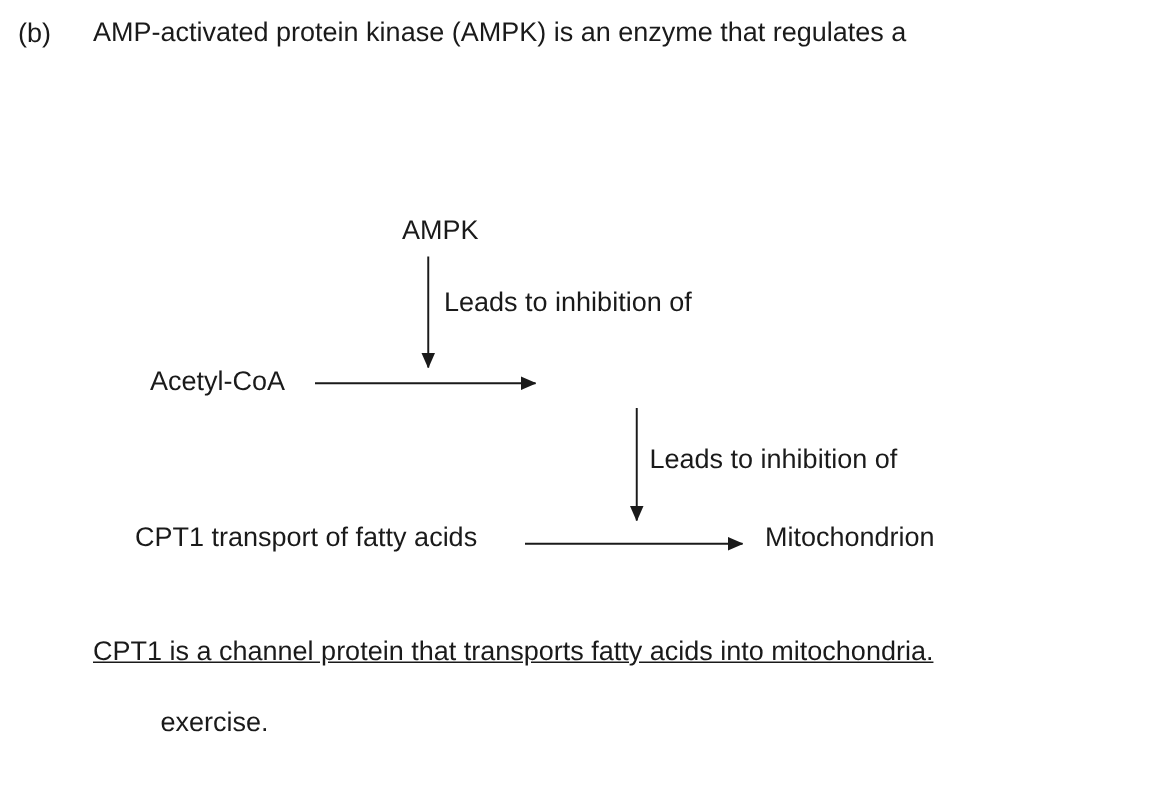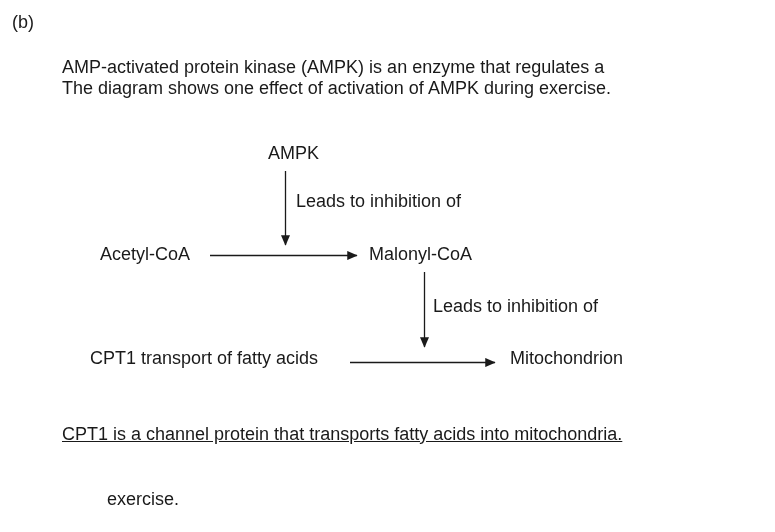--- a/index.html
+++ b/index.html
@@ -25,59 +25,57 @@
   .arrow-layer {
     position: absolute;
     left: 0;
     top: 0;
     width: 775px;
     height: 532px;
     pointer-events: none;
   }
   
   .part-label      { left: 12px;  top: 12px; }
-  .intro-line1     { left: 62px;  top: 11px; margin-top: 46px; }
+  .intro-line1     { left: 62px;  top: 11px; }
   .intro-line2     { left: 62px;  top: 32px; }
   .diagram-caption { left: 62px;  top: 78px; }
   .node-ampk       { left: 268px; top: 143px; }
   .label-inhib1    { left: 296px; top: 191px; }
   .node-acetyl     { left: 100px; top: 244px; }
   .node-malonyl    { left: 369px; top: 244px; }
   .label-inhib2    { left: 433px; top: 296px; }
   .node-cpt1       { left: 90px;  top: 348px; text-align: center; }
   .node-mito       { left: 510px; top: 348px; }
   .cpt1-note       { left: 62px;  top: 424px; text-decoration: underline; }
   .task-line1      { left: 60px;  top: 468px; }
-  .task-line2      { left: 107px; top: 489px; }
+  .task-line2      { left: 107px; top: 471px; }
 </style>
 </head>
 <body>
 
 <div class="page">
 
   <svg class="arrow-layer" viewBox="0 0 775 532" xmlns="http://www.w3.org/2000/svg">
     <defs>
       <marker id="arrowhead" markerWidth="8" markerHeight="7" refX="7.5" refY="3.5" orient="auto">
         <path d="M0,0 L8,3.5 L0,7 Z" fill="#1a1a1a"></path>
       </marker>
     </defs>
     <line x1="285.5" y1="171" x2="285.5" y2="245" stroke="#1a1a1a" stroke-width="1.3" marker-end="url(#arrowhead)"></line>
     <line x1="210" y1="255.5" x2="357" y2="255.5" stroke="#1a1a1a" stroke-width="1.3" marker-end="url(#arrowhead)"></line>
     <line x1="424.5" y1="272" x2="424.5" y2="347" stroke="#1a1a1a" stroke-width="1.3" marker-end="url(#arrowhead)"></line>
     <line x1="350" y1="362.5" x2="495" y2="362.5" stroke="#1a1a1a" stroke-width="1.3" marker-end="url(#arrowhead)"></line>
   </svg>
 
   <div class="abs part-label">(b)</div>
   <div class="abs intro-line1">AMP-activated protein kinase (AMPK) is an enzyme that regulates a</div>
-  <div class="abs diagram-caption">The diagram shows one effect of activation of AMPK during exercise.</div>
 
   <div class="abs node-ampk">AMPK</div>
   <div class="abs label-inhib1">Leads to inhibition of</div>
   <div class="abs node-acetyl">Acetyl-CoA</div>
-  <div class="abs node-malonyl">Malonyl-CoA</div>
   <div class="abs label-inhib2">Leads to inhibition of</div>
   <div class="abs node-cpt1">CPT1 transport of fatty acids</div>
   <div class="abs node-mito">Mitochondrion</div>
 
   <div class="abs cpt1-note">CPT1 is a channel protein that transports fatty acids into mitochondria.</div>
   <div class="abs task-line2">exercise.</div>
 
 </div>
 
 </body></html>

